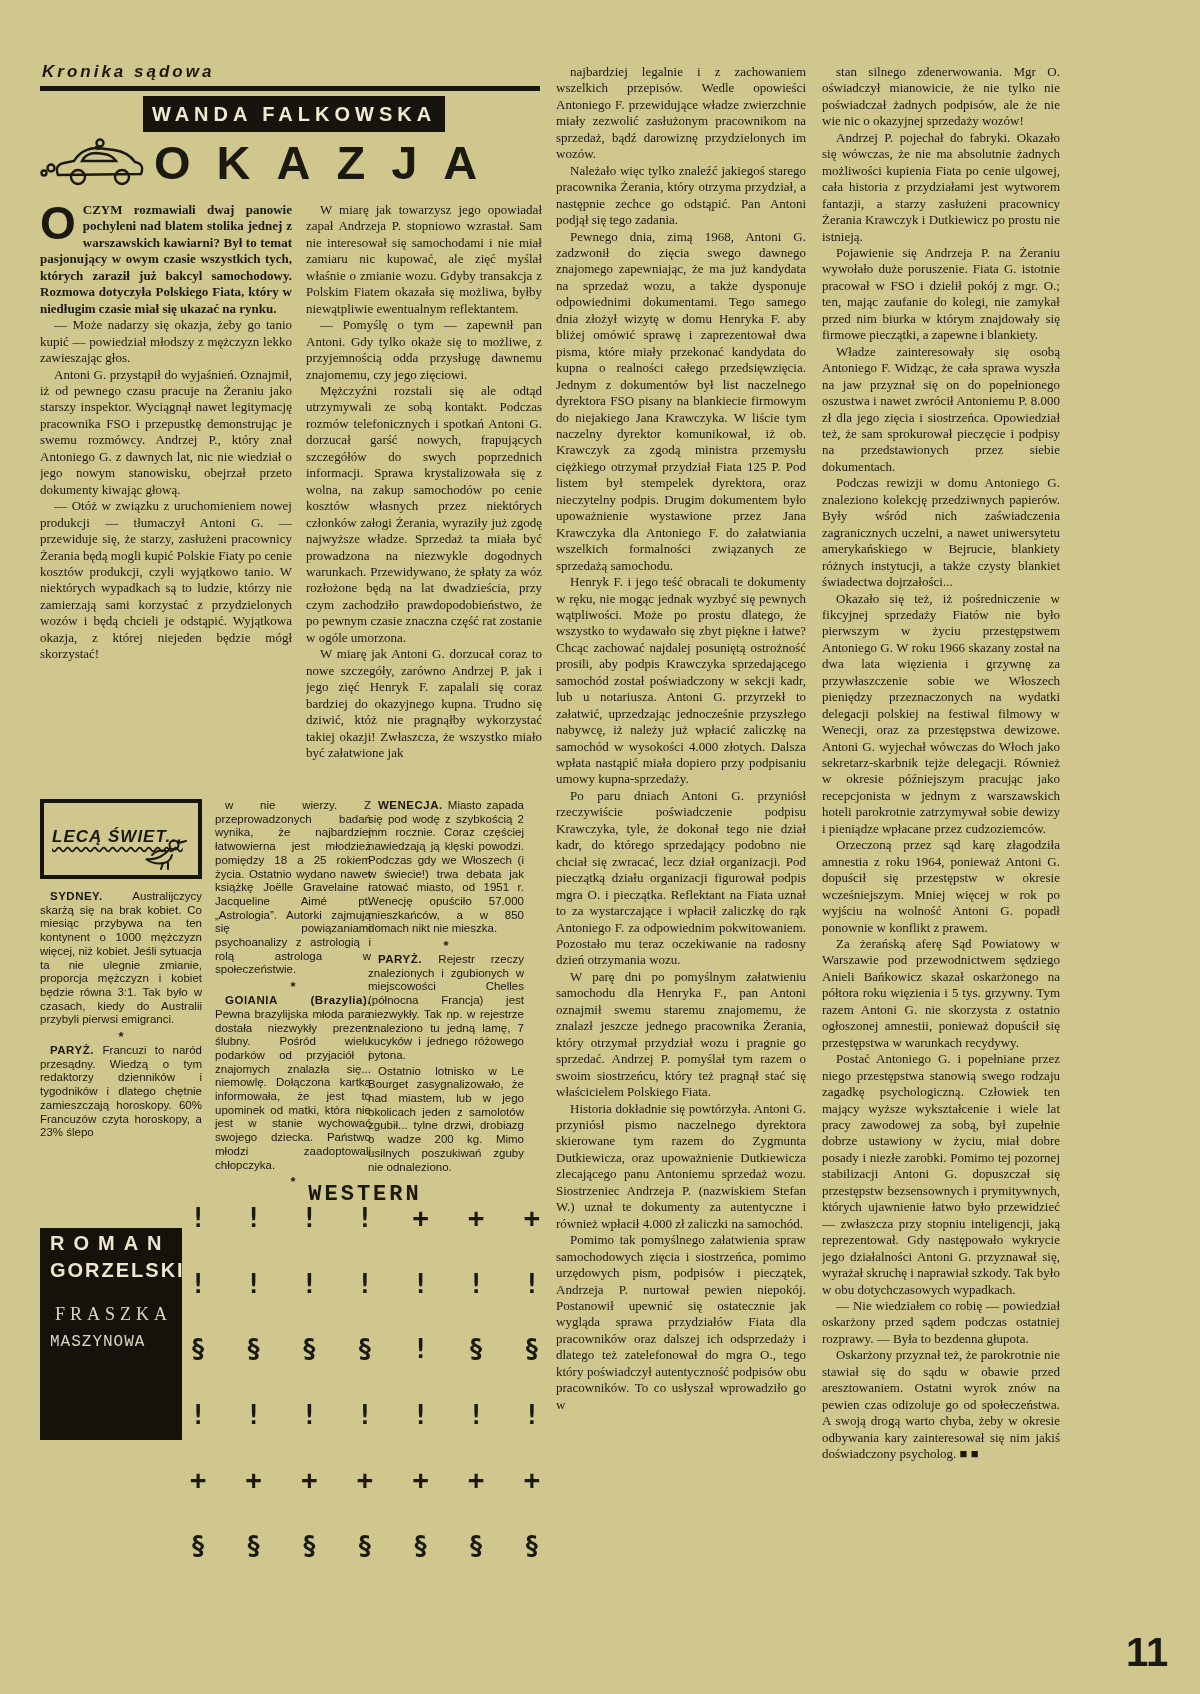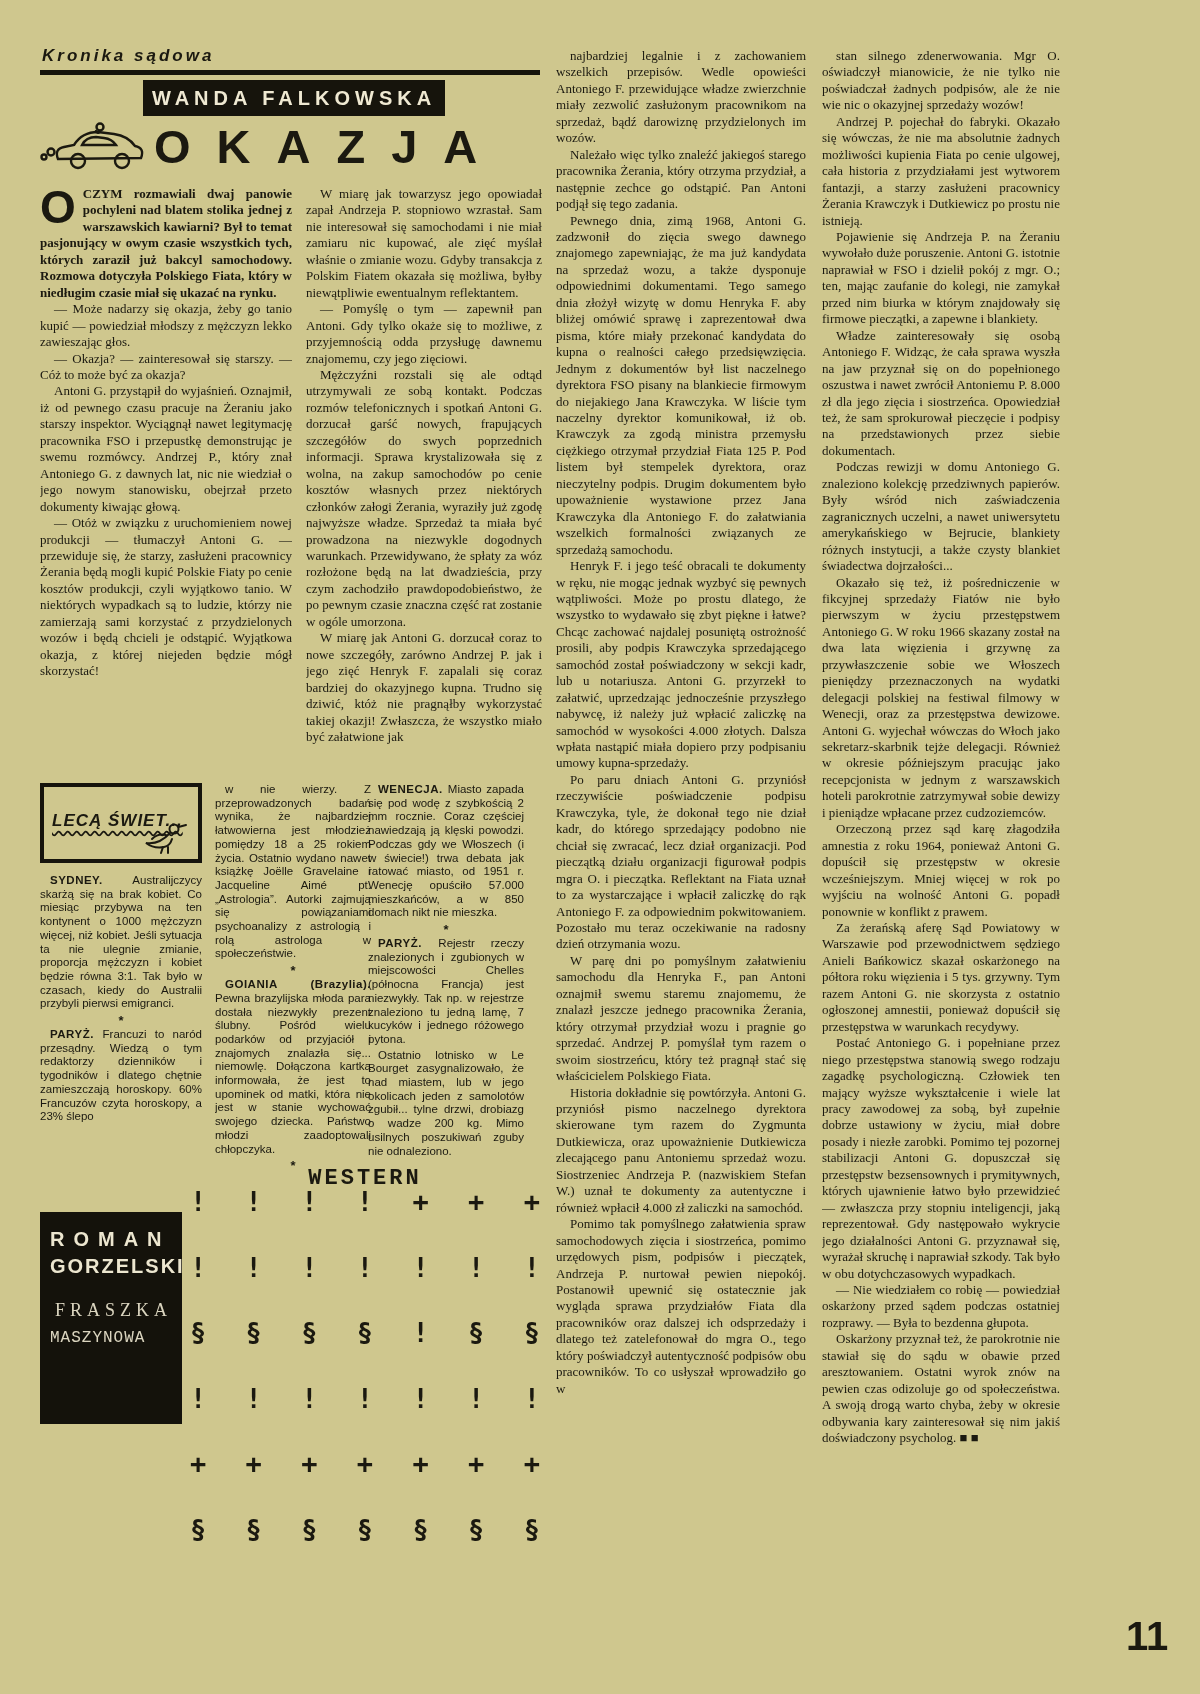--- a/index.html
+++ b/index.html
@@ -5,21 +5,21 @@
   * { margin:0; padding:0; box-sizing:border-box; }
   html,body { width:1200px; height:1694px; }
   body {
     background:#cfc78e;
     font-family:"Liberation Serif", serif;
     color:#1b1910;
     position:relative;
     overflow:hidden;
     hyphens:auto;
   }
-  .page { position:absolute; inset:0; }
+  .page { position:absolute; inset:0;margin-top:16px; }
 
   
   .kronika {
     position:absolute; left:42px; top:46px;
     font-family:"Liberation Sans", sans-serif;
     font-style:italic; font-weight:bold; font-size:17px; letter-spacing:3px;
   }
   .kronika-rule {
     position:absolute; left:40px; top:70px; width:500px; height:5px; background:#16140c;
   }
@@ -80,21 +80,21 @@
 
   
   .western-title {
     position:absolute; left:190px; top:1166px; width:350px;
     text-align:center;
     font-family:"Liberation Mono", monospace; font-weight:bold;
     font-size:22px; letter-spacing:3px;
   }
   .western-author-box {
     position:absolute; left:40px; top:1212px; width:142px; height:212px;
-    background:#14120b; color:#ece6cf; padding:16px 10px;
+    background:#14120b; color:#ece6cf; padding:4px 10px;
     font-family:"Liberation Sans", sans-serif;
   }
   .western-author-box .l1 { font-weight:bold; font-size:20px; letter-spacing:9px; }
   .western-author-box .l2 { font-weight:bold; font-size:20px; letter-spacing:2px; margin-top:4px; }
   .western-author-box .l3 {
     margin-top:22px; font-family:Liberation Serif, serif;
     font-size:18px; letter-spacing:5px; opacity:.92;text-align:right;
   }
   .western-author-box .l4 {
     margin-top:8px; font-family:"Liberation Mono", monospace;
@@ -136,21 +136,20 @@
           <path d="M58 14 Q60 17 62 15"></path>
         </g>
       </svg>
     </span>
     <span class="headline">OKAZJA</span>
   </div>
 
   <div class="col colA">
     <p class="lead"><span class="dropcap">O</span><span>CZYM rozmawiali dwaj panowie pochyleni nad blatem stolika jednej z warszawskich kawiarni? Był to temat pasjonujący w owym czasie wszystkich tych, których zaraził już bakcyl samochodowy. Rozmowa dotyczyła Polskiego Fiata, który w niedługim czasie miał się ukazać na rynku.</span></p>
   <p>— Może nadarzy się okazja, żeby go tanio kupić — powiedział młodszy z mężczyzn lekko zawieszając głos.</p>
-      <p>— Okazja? — zainteresował się starszy. — Cóż to może być za okazja?</p>
       <p>Antoni G. przystąpił do wyjaśnień. Oznajmił, iż od pewnego czasu pracuje na Żeraniu jako starszy inspektor. Wyciągnął nawet legitymację pracownika FSO i przepustkę demonstrując je swemu rozmówcy. Andrzej P., który znał Antoniego G. z dawnych lat, nic nie wiedział o jego nowym stanowisku, obejrzał przeto dokumenty kiwając głową.</p>
       <p>— Otóż w związku z uruchomieniem nowej produkcji — tłumaczył Antoni G. — przewiduje się, że starzy, zasłużeni pracownicy Żerania będą mogli kupić Polskie Fiaty po cenie kosztów produkcji, czyli wyjątkowo tanio. W niektórych wypadkach są to ludzie, którzy nie zamierzają sami korzystać z przydzielonych wozów i będą chcieli je odstąpić. Wyjątkowa okazja, z której niejeden będzie mógł skorzystać!</p>
     </div>
   <div class="col colB">
       <p>W miarę jak towarzysz jego opowiadał zapał Andrzeja P. stopniowo wzrastał. Sam nie interesował się samochodami i nie miał zamiaru nic kupować, ale zięć myślał właśnie o zmianie wozu. Gdyby transakcja z Polskim Fiatem okazała się możliwa, byłby niewątpliwie ewentualnym reflektantem.</p>
       <p>— Pomyślę o tym — zapewnił pan Antoni. Gdy tylko okaże się to możliwe, z przyjemnością odda przysługę dawnemu znajomemu, czy jego zięciowi.</p>
       <p>Mężczyźni rozstali się ale odtąd utrzymywali ze sobą kontakt. Podczas rozmów telefonicznych i spotkań Antoni G. dorzucał garść nowych, frapujących szczegółów do swych poprzednich informacji. Sprawa krystalizowała się z wolna, na zakup samochodów po cenie kosztów własnych przez niektórych członków załogi Żerania, wyraziły już zgodę najwyższe władze. Sprzedaż ta miała być prowadzona na niezwykle dogodnych warunkach. Przewidywano, że spłaty za wóz rozłożone będą na lat dwadzieścia, przy czym zachodziło prawdopodobieństwo, że po pewnym czasie znaczna część rat zostanie w ogóle umorzona.</p>
       <p>W miarę jak Antoni G. dorzucał coraz to nowe szczegóły, zarówno Andrzej P. jak i jego zięć Henryk F. zapalali się coraz bardziej do okazyjnego kupna. Trudno się dziwić, któż nie pragnąłby wykorzystać takiej okazji! Zwłaszcza, że wszystko miało być załatwione jak</p>
     </div>
   <div class="col colC">
@@ -159,21 +158,21 @@
       <p>Pewnego dnia, zimą 1968, Antoni G. zadzwonił do zięcia swego dawnego znajomego zapewniając, że ma już kandydata na sprzedaż wozu, a także dysponuje odpowiednimi dokumentami. Tego samego dnia złożył wizytę w domu Henryka F. aby bliżej omówić sprawę i zaprezentował dwa pisma, które miały przekonać kandydata do kupna o realności całego przedsięwzięcia. Jednym z dokumentów był list naczelnego dyrektora FSO pisany na blankiecie firmowym do niejakiego Jana Krawczyka. W liście tym naczelny dyrektor komunikował, iż ob. Krawczyk za zgodą ministra przemysłu ciężkiego otrzymał przydział Fiata 125 P. Pod listem był stempelek dyrektora, oraz nieczytelny podpis. Drugim dokumentem było upoważnienie wystawione przez Jana Krawczyka dla Antoniego F. do załatwiania wszelkich formalności związanych ze sprzedażą samochodu.</p>
       <p>Henryk F. i jego teść obracali te dokumenty w ręku, nie mogąc jednak wyzbyć się pewnych wątpliwości. Może po prostu dlatego, że wszystko to wydawało się zbyt piękne i łatwe? Chcąc zachować najdalej posuniętą ostrożność prosili, aby podpis Krawczyka sprzedającego samochód został poświadczony w sekcji kadr, lub u notariusza. Antoni G. przyrzekł to załatwić, uprzedzając jednocześnie przyszłego nabywcę, iż należy już wpłacić zaliczkę na samochód w wysokości 4.000 złotych. Dalsza wpłata nastąpić miała dopiero przy podpisaniu umowy kupna-sprzedaży.</p>
       <p>Po paru dniach Antoni G. przyniósł rzeczywiście poświadczenie podpisu Krawczyka, tyle, że dokonał tego nie dział kadr, do którego sprzedający podobno nie chciał się zwracać, lecz dział organizacji. Pod pieczątką działu organizacji figurował podpis mgra O. i pieczątka. Reflektant na Fiata uznał to za wystarczające i wpłacił zaliczkę do rąk Antoniego F. za odpowiednim pokwitowaniem. Pozostało mu teraz oczekiwanie na radosny dzień otrzymania wozu.</p>
       <p>W parę dni po pomyślnym załatwieniu samochodu dla Henryka F., pan Antoni oznajmił swemu staremu znajomemu, że znalazł jeszcze jednego pracownika Żerania, który otrzymał przydział wozu i pragnie go sprzedać. Andrzej P. pomyślał tym razem o swoim siostrzeńcu, który też pragnął stać się właścicielem Polskiego Fiata.</p>
       <p>Historia dokładnie się powtórzyła. Antoni G. przyniósł pismo naczelnego dyrektora skierowane tym razem do Zygmunta Dutkiewicza, oraz upoważnienie Dutkiewicza zlecającego panu Antoniemu sprzedaż wozu. Siostrzeniec Andrzeja P. (nazwiskiem Stefan W.) uznał te dokumenty za autentyczne i również wpłacił 4.000 zł zaliczki na samochód.</p>
       <p>Pomimo tak pomyślnego załatwienia spraw samochodowych zięcia i siostrzeńca, pomimo urzędowych pism, podpisów i pieczątek, Andrzeja P. nurtował pewien niepokój. Postanowił upewnić się ostatecznie jak wygląda sprawa przydziałów Fiata dla pracowników oraz dalszej ich odsprzedaży i dlatego też zatelefonował do mgra O., tego który poświadczył autentyczność podpisów obu pracowników. To co usłyszał wprowadziło go w</p>
     </div>
   <div class="col colD">
       <p>stan silnego zdenerwowania. Mgr O. oświadczył mianowicie, że nie tylko nie poświadczał żadnych podpisów, ale że nie wie nic o okazyjnej sprzedaży wozów!</p>
       <p>Andrzej P. pojechał do fabryki. Okazało się wówczas, że nie ma absolutnie żadnych możliwości kupienia Fiata po cenie ulgowej, cała historia z przydziałami jest wytworem fantazji, a starzy zasłużeni pracownicy Żerania Krawczyk i Dutkiewicz po prostu nie istnieją.</p>
-      <p>Pojawienie się Andrzeja P. na Żeraniu wywołało duże poruszenie. Antoni G. istotnie naprawiał w FSO i dzielił pokój z mgr. O.; ten, mając zaufanie do kolegi, nie zamykał przed nim biurka w którym znajdowały się firmowe pieczątki, a zapewne i blankiety.</p>
+      <p>Pojawienie się Andrzeja P. na Żeraniu wywołało duże poruszenie. Fiata G. istotnie pracował w FSO i dzielił pokój z mgr. O.; ten, mając zaufanie do kolegi, nie zamykał przed nim biurka w którym znajdowały się firmowe pieczątki, a zapewne i blankiety.</p>
       <p>Władze zainteresowały się osobą Antoniego F. Widząc, że cała sprawa wyszła na jaw przyznał się on do popełnionego oszustwa i nawet zwrócił Antoniemu P. 8.000 zł dla jego zięcia i siostrzeńca. Opowiedział też, że sam sprokurował pieczęcie i podpisy na przedstawionych przez siebie dokumentach.</p>
       <p>Podczas rewizji w domu Antoniego G. znaleziono kolekcję przedziwnych papierów. Były wśród nich zaświadczenia zagranicznych uczelni, a nawet uniwersytetu amerykańskiego w Bejrucie, blankiety różnych instytucji, a także czysty blankiet świadectwa dojrzałości...</p>
       <p>Okazało się też, iż pośredniczenie w fikcyjnej sprzedaży Fiatów nie było pierwszym w życiu przestępstwem Antoniego G. W roku 1966 skazany został na dwa lata więzienia i grzywnę za przywłaszczenie sobie we Włoszech pieniędzy przeznaczonych na wydatki delegacji polskiej na festiwal filmowy w Wenecji, oraz za przestępstwa dewizowe. Antoni G. wyjechał wówczas do Włoch jako sekretarz-skarbnik tejże delegacji. Również w okresie późniejszym pracując jako recepcjonista w jednym z warszawskich hoteli parokrotnie zatrzymywał sobie dewizy i pieniądze wpłacane przez cudzoziemców.</p>
       <p>Orzeczoną przez sąd karę złagodziła amnestia z roku 1964, ponieważ Antoni G. dopuścił się przestępstw w okresie wcześniejszym. Mniej więcej w rok po wyjściu na wolność Antoni G. popadł ponownie w konflikt z prawem.</p>
       <p>Za żerańską aferę Sąd Powiatowy w Warszawie pod przewodnictwem sędziego Anieli Bańkowicz skazał oskarżonego na półtora roku więzienia i 5 tys. grzywny. Tym razem Antoni G. nie skorzysta z ostatnio ogłoszonej amnestii, ponieważ dopuścił się przestępstwa w warunkach recydywy.</p>
       <p>Postać Antoniego G. i popełniane przez niego przestępstwa stanowią swego rodzaju zagadkę psychologiczną. Człowiek ten mający wyższe wykształcenie i wiele lat pracy zawodowej za sobą, był zupełnie dobrze ustawiony w życiu, miał dobre posady i niezłe zarobki. Pomimo tej pozornej stabilizacji Antoni G. dopuszczał się przestępstw bezsensownych i prymitywnych, których ujawnienie łatwo było przewidzieć — zwłaszcza przy stopniu inteligencji, jaką reprezentował. Gdy następowało wykrycie jego działalności Antoni G. przyznawał się, wyrażał skruchę i naprawiał szkody. Tak było w obu dotychczasowych wypadkach.</p>
       <p>— Nie wiedziałem co robię — powiedział oskarżony przed sądem podczas ostatniej rozprawy. — Była to bezdenna głupota.</p>
       <p>Oskarżony przyznał też, że parokrotnie nie stawiał się do sądu w obawie przed aresztowaniem. Ostatni wyrok znów na pewien czas odizoluje go od społeczeństwa. A swoją drogą warto chyba, żeby w okresie odbywania kary zainteresował się nim jakiś doświadczony psycholog.  ■ ■</p>
     </div>
 

